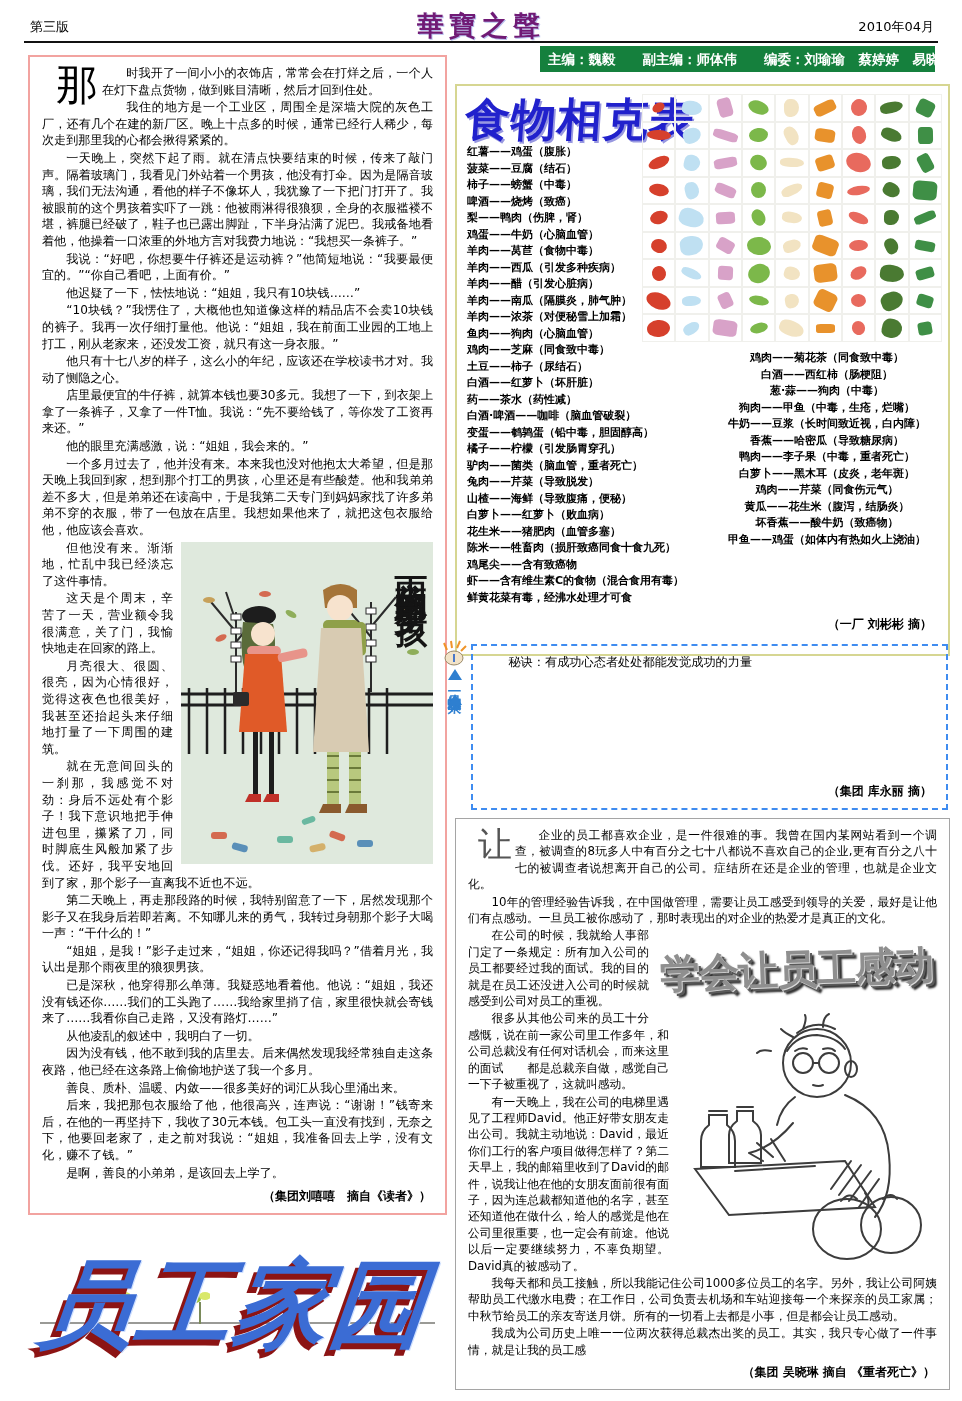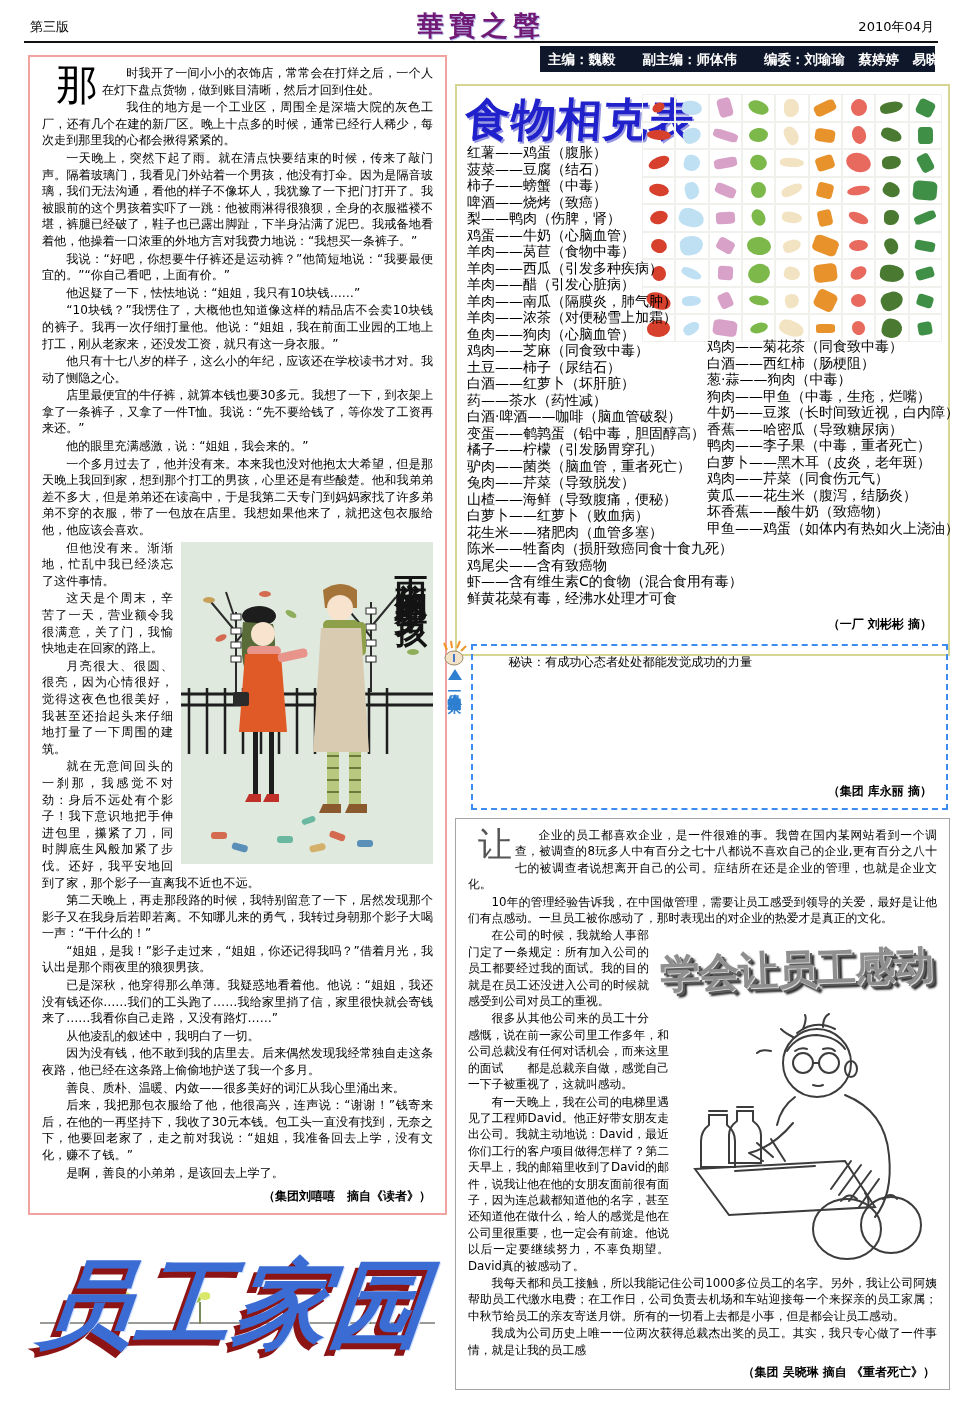--- a/index.html
+++ b/index.html
@@ -24,34 +24,34 @@
   .attr{font-weight:bold;font-size:12px;text-align:center;}
   .attr-abs{position:absolute;right:14px;bottom:8px;background:#fff;padding-left:6px;}
   
   .worker-home{position:absolute;left:40px;top:1240px;width:405px;height:140px;}
   .wh-ground{position:absolute;left:0;top:82px;width:395px;height:2px;background:#9a9a96;}
   .wh-sprout{position:absolute;top:50px;}
   .wh-title{position:absolute;left:0;top:4px;width:100%;font-size:95px;line-height:120px;font-weight:bold;
             font-style:italic;color:#3b6cd4;letter-spacing:2px;transform:skewX(-6deg);
             text-shadow:-5px 6px 0 #8c1414,1px 1px 0 #cfe0ff;white-space:nowrap;}
   
-  .editors-bar{position:absolute;left:540px;top:46px;width:395px;height:26px;background:#0f172a;color:#fff;
+  .editors-bar{position:absolute;left:540px;top:46px;width:395px;height:26px;background:#15803d;color:#fff;
                font-size:13.5px;font-weight:bold;line-height:26px;padding-left:8px;box-sizing:border-box;white-space:nowrap;}
   
   .food-box{position:absolute;left:455px;top:84px;width:495px;height:572px;border:2px solid #d6d692;
             box-sizing:border-box;background:#fff;}
   .food-title{position:absolute;left:8px;top:4px;font-size:45px;font-weight:bold;color:#2121cc;
               letter-spacing:1px;transform:skewX(-4deg);text-shadow:2px 2px 0 #9898e0;white-space:nowrap;}
   .food-grid{position:absolute;left:185px;top:8px;width:300px;height:248px;display:grid;
              grid-template-columns:repeat(9,1fr);grid-template-rows:repeat(9,1fr);}
   .food-cell{border:1px solid #f0f0ec;display:flex;align-items:center;justify-content:center;overflow:hidden;}
   .food-cell i{display:block;}
-  .food-list{position:absolute;font-size:14px;line-height:16.5px;white-space:nowrap;}
+  .food-list{position:absolute;font-size:11px;line-height:16.5px;white-space:nowrap;font-weight:bold;}
   .food-list-left{left:10px;top:58px;width:238px;}
-  .food-list-right{left:250px;top:252px;width:240px;}
+  .food-list-right{left:250px;top:264px;width:240px;text-align:center;}
   .food-attr{position:absolute;right:16px;top:530px;font-weight:bold;font-size:12px;}
   
   .spider-side{position:absolute;left:441px;top:640px;width:28px;height:176px;display:flex;flex-direction:column;
                align-items:center;gap:3px;}
   .tri-up{width:0;height:0;border-left:7px solid transparent;border-right:7px solid transparent;
           border-bottom:11px solid #2e7fd0;}
   .spider-vtitle{writing-mode:vertical-rl;text-orientation:upright;font-size:13.5px;font-weight:bold;
                  color:#2e7fd0;letter-spacing:1px;}
   .spider-box{position:absolute;left:471px;top:644px;width:477px;height:166px;border:2px dashed #3f8cf0;
               box-sizing:border-box;padding:7px 11px;overflow:hidden;}

